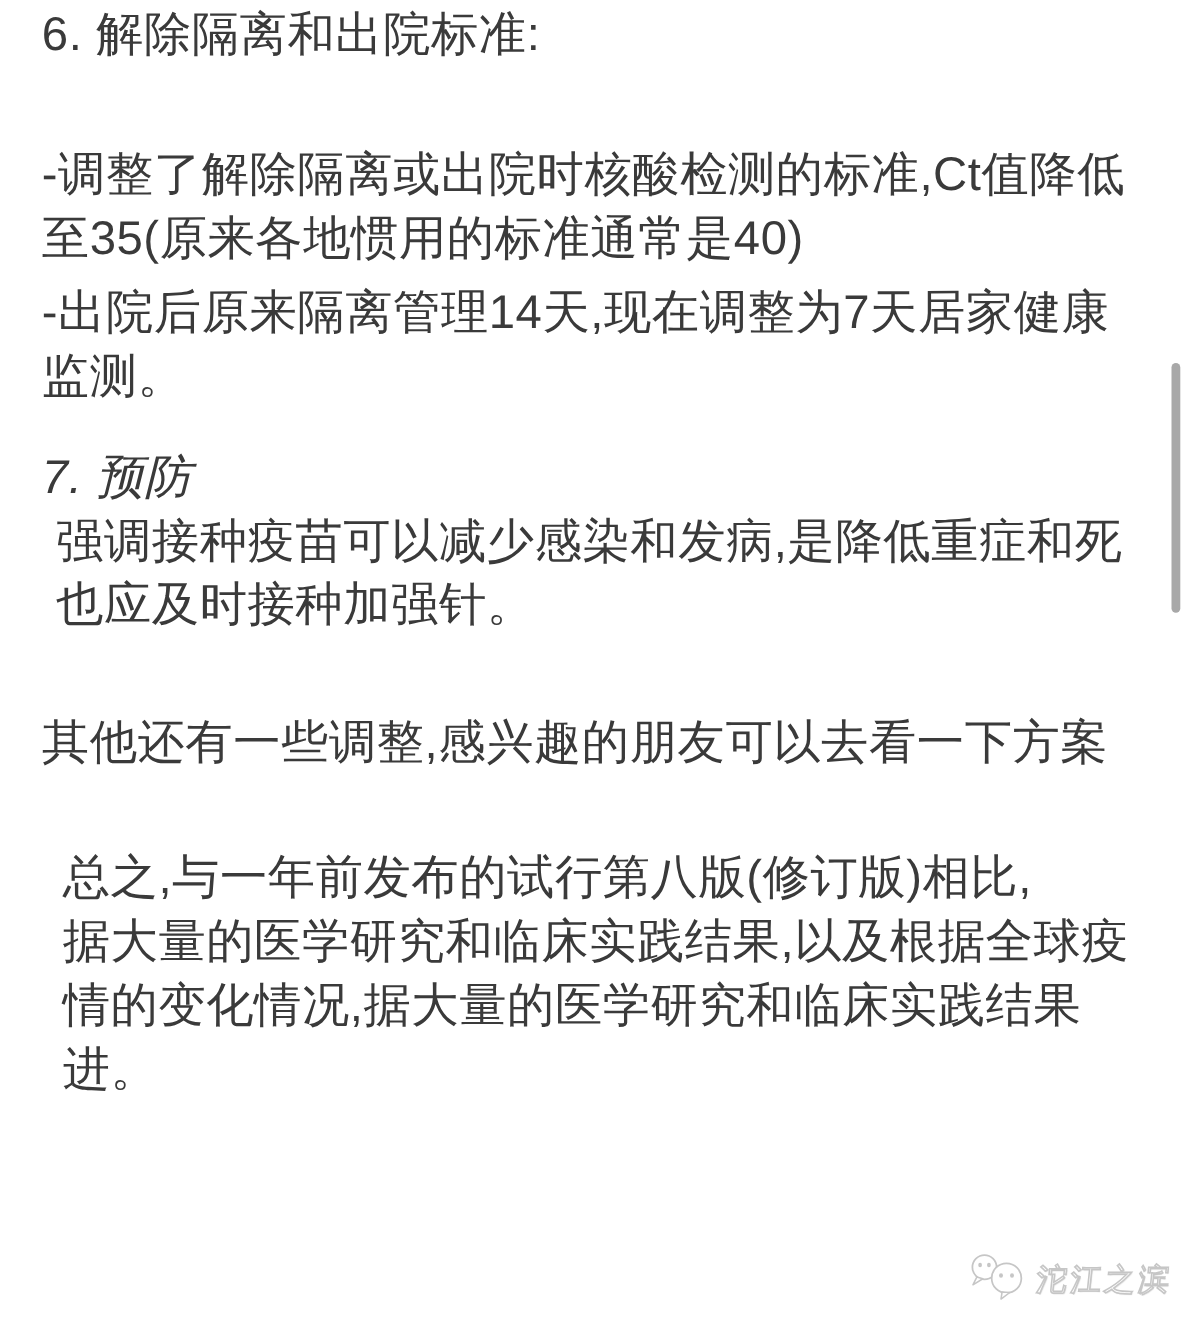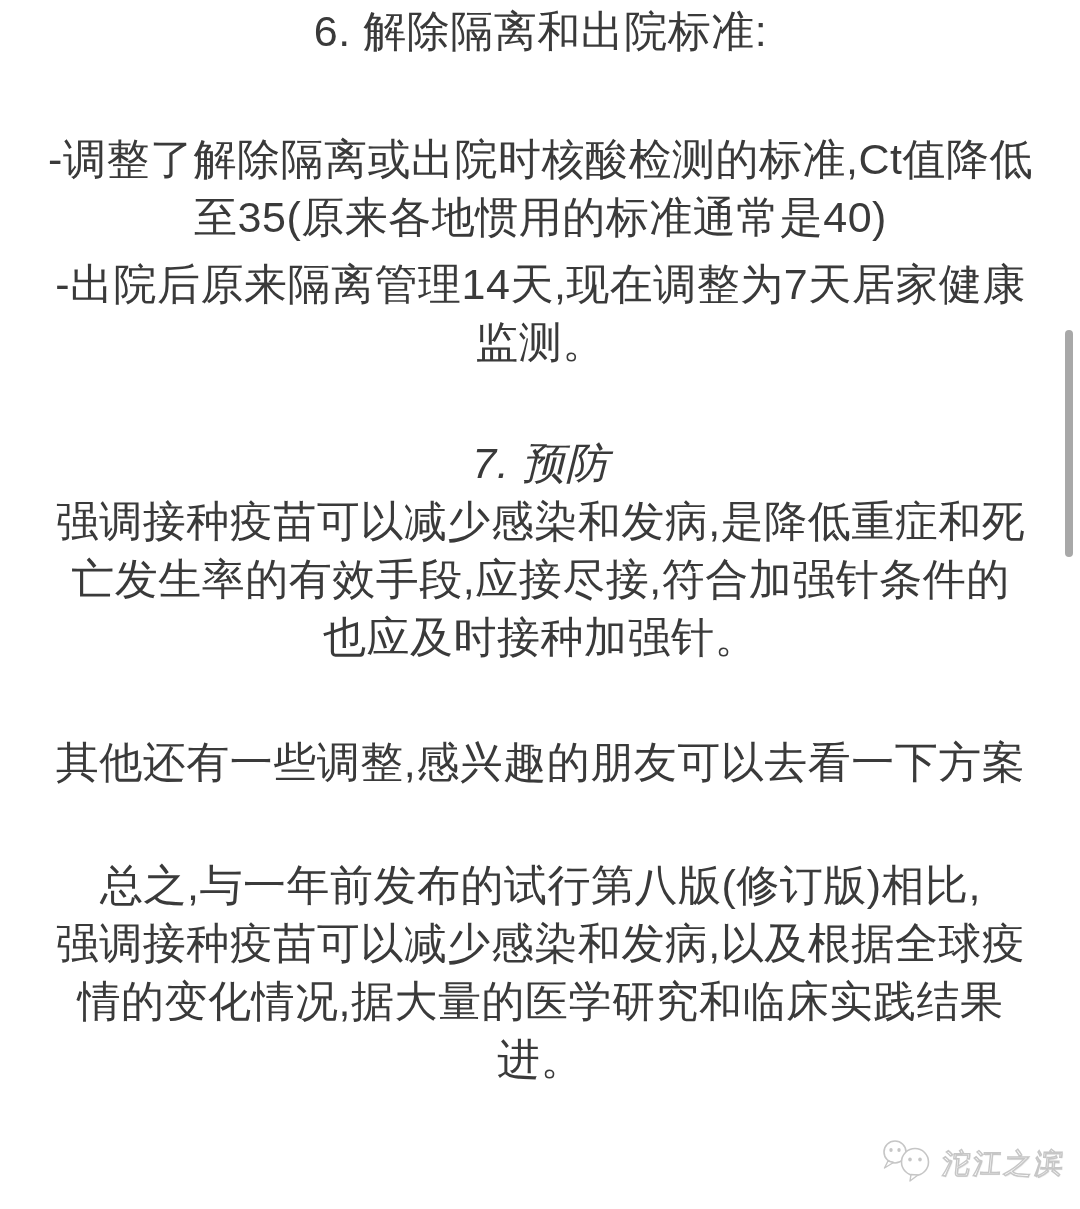--- a/index.html
+++ b/index.html
@@ -19,30 +19,29 @@
   }
   .article {
     position: absolute;
     left: 38px;
     top: 2px;
     width: 1005px;
     color: #3a3a3a;
     font-size: 43px;
     line-height: 58px;
     letter-spacing: 0.5px;
-    text-align: center;
   }
   .para { margin: 0; }
   .para.p1 { margin-bottom: 70px; }
   .para.p2 { margin-bottom: 9px; margin-top: 16px;  }
-  .para.p3 { margin-bottom: 63px; }
+  .para.p3 { margin-bottom: 34px; }
   .para.p4 { margin-bottom: 0; font-style: italic;    }
-  .para.p5 { margin-bottom: 67px; }
+  .para.p5 { margin-bottom: 67px; margin-left: 13px; }
   .para.p6 { margin-bottom: 65px; }
-  .para.p7 { margin-bottom: 0;    }
+  .para.p7 { margin-bottom: 0; margin-left: 19px;    }
   .line { white-space: nowrap; }
 
   .scrollbar-thumb {
     position: absolute;
     right: 7px;
     top: 330px;
     width: 8px;
     height: 227px;
     background: #a8a8a8;
     border-radius: 4px;
@@ -88,31 +87,30 @@
       <div class="line">-出院后原来隔离管理14天,现在调整为7天居家健康</div>
       <div class="line">监测。</div>
     </div>
 
     <div class="para p4">
       <div class="line">7. 预防</div>
     </div>
 
     <div class="para p5">
       <div class="line">强调接种疫苗可以减少感染和发病,是降低重症和死</div>
-      <div class="line">亡发生率的有效手段,应接尽接,符合加强针条件的</div>
       <div class="line">也应及时接种加强针。</div>
     </div>
 
     <div class="para p6">
       <div class="line">其他还有一些调整,感兴趣的朋友可以去看一下方案</div>
     </div>
 
     <div class="para p7">
       <div class="line">总之,与一年前发布的试行第八版(修订版)相比,</div>
-      <div class="line">强调接种疫苗可以减少感染和发病,以及根据全球疫</div>
+      <div class="line">据大量的医学研究和临床实践结果,以及根据全球疫</div>
       <div class="line">情的变化情况,据大量的医学研究和临床实践结果</div>
       <div class="line">进。</div>
     </div>
 
   </div>
 
   <div class="scrollbar-thumb"></div>
 
   <div class="watermark">
     <svg class="wm-icon" width="54" height="46" viewBox="0 0 54 46" xmlns="http://www.w3.org/2000/svg">

